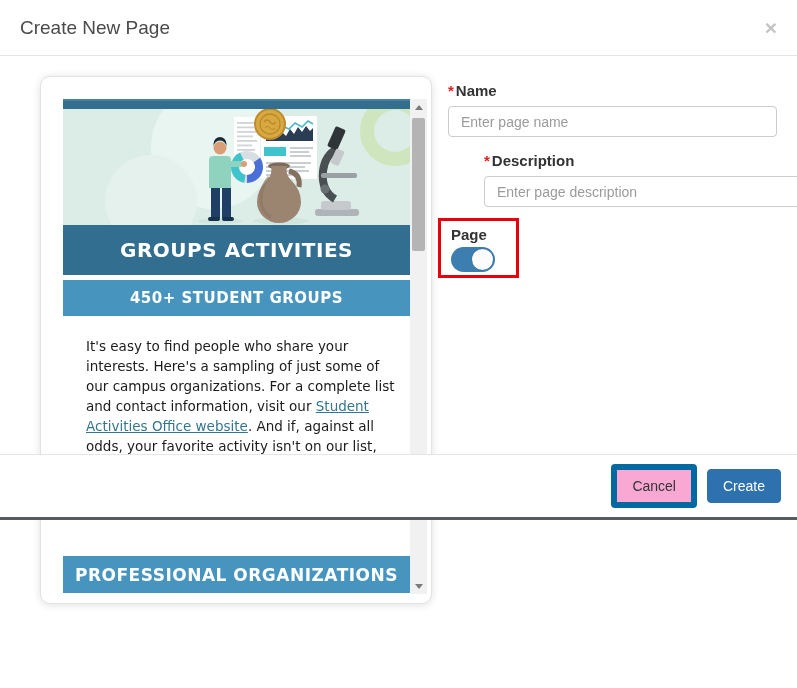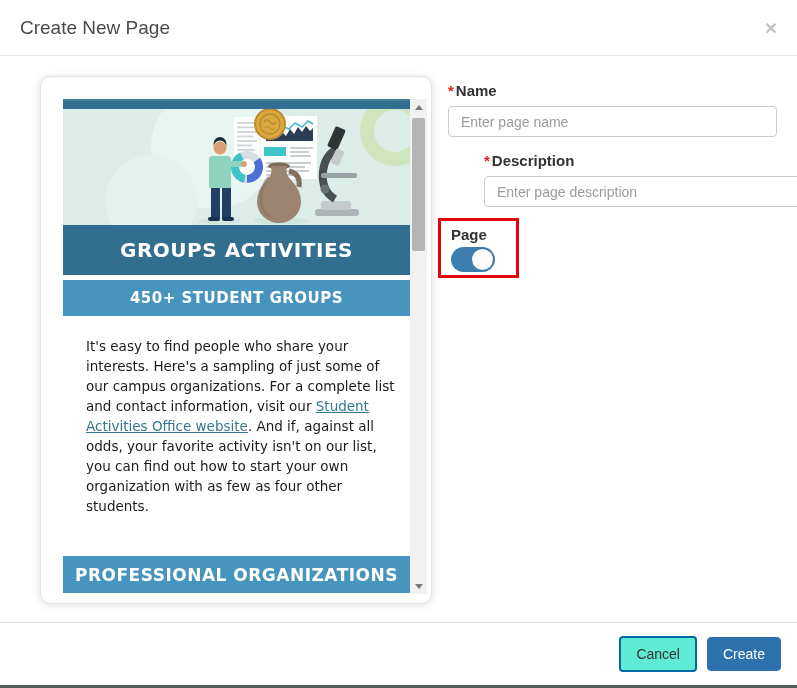--- a/index.html
+++ b/index.html
@@ -5,21 +5,21 @@
   * { margin: 0; padding: 0; box-sizing: border-box; }
   html, body { width: 797px; height: 688px; }
   body {
     font-family: "Liberation Sans", sans-serif;
     background: #fff;
     position: relative;
     overflow: hidden;
   }
 
   
-  .modal { width: 797px; height: 688px; background: #fff; position: relative; }
+  .modal { width: 797px; height: 520px; background: #fff; position: relative; }
 
   .modal-header {
     height: 56px;
     border-bottom: 1px solid #e5e5e5;
     display: flex; align-items: center;
     padding: 0 20px;
   }
   .modal-title { font-size: 19px; font-weight: 400; color: #4a4a4a; }
   .close-x {
     margin-left: auto;
@@ -162,21 +162,21 @@
     border-top: 1px solid #e5e5e5;
     display: flex; align-items: center; justify-content: flex-end;
     gap: 10px; padding-right: 16px;
     background: #fff;
   }
   .btn {
     font-family: "Liberation Sans", sans-serif;
     font-size: 14px; border-radius: 4px;
     padding: 8px 15px; cursor: pointer;
   }
-  .btn-cancel { background: #5eead4; border: 2px solid #0369a1; color: #333; }
+  .btn-cancel { background: #f9a8d4; border: 6px solid #0369a1; color: #333; }
   .btn-create { background: var(--create-button, #2d71ae); border: 1px solid var(--create-button, #2d71ae); color: #fff; }
 
   .window-bottom-edge {
     position: absolute; left: 0; right: 0; bottom: 0;
     height: 3px; background: #565b5e;
   }
 </style>
 </head>
 <body>
 

